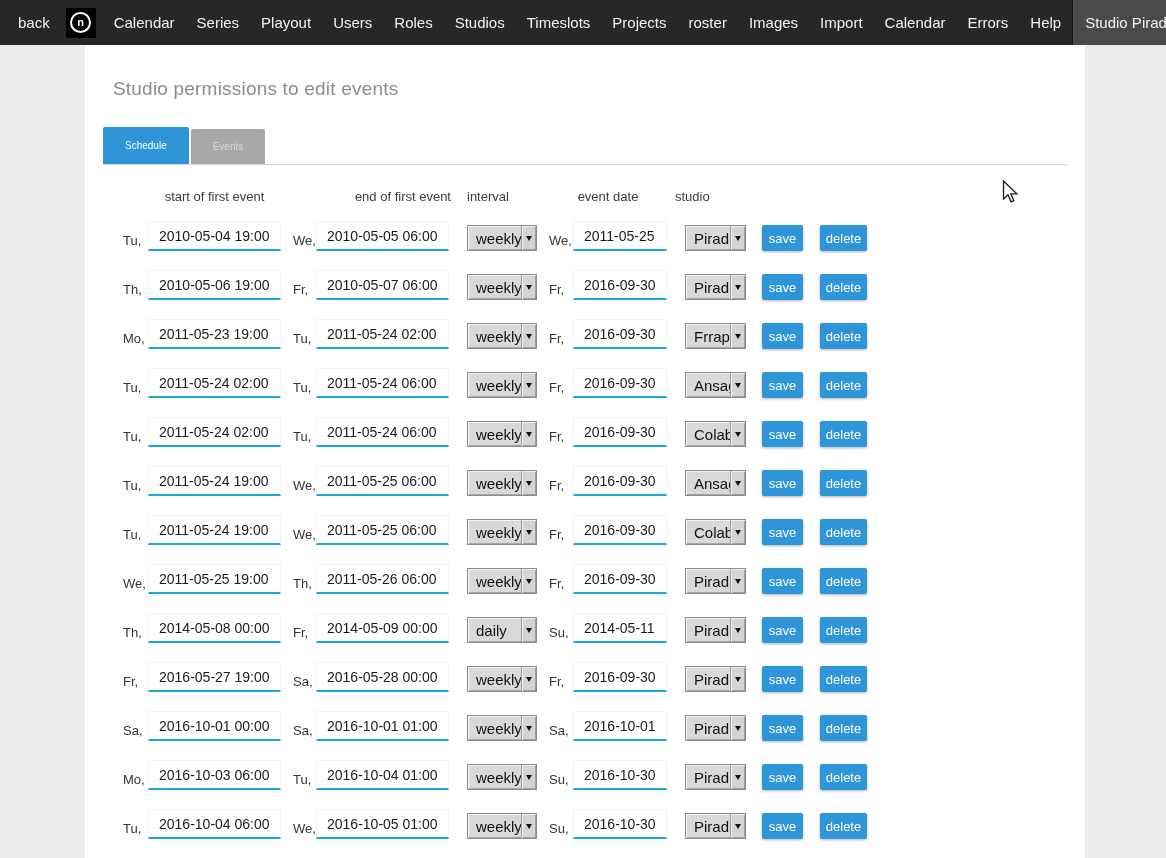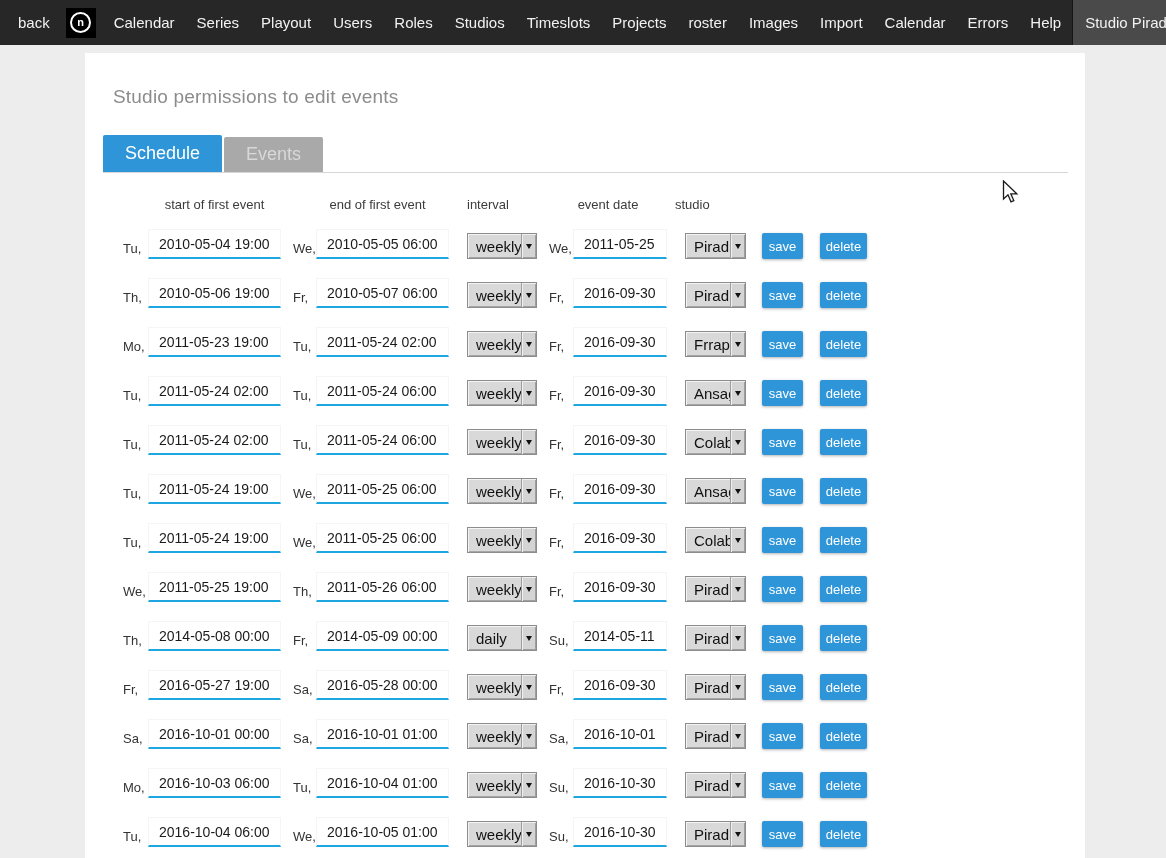--- a/index.html
+++ b/index.html
@@ -56,52 +56,52 @@
 
   
   .content {
     position: relative;
     margin-left: 85px;
     width: 1000px;
     height: 813px;
     background: #ffffff;
   }
   .page-title {
-    margin: 8px 0 0 28px;
+    margin: 0 0 0 28px;
     padding-top: 33px;
     font-size: 19px;
     font-weight: 400;
     color: #8c8c8c;
     letter-spacing: 0.2px;
   }
   .tabbar {
     margin: 27px 0 0 18px;
     width: 965px;
     height: 38px;
     border-bottom: 1px solid #d6d6d6;
     display: flex;
     align-items: flex-end;
     gap: 2px;
   }
   .tab {
     display: flex; align-items: center; justify-content: center;
-    font-size: 18px;
+    font-size: 10px;
     padding: 8px 22px;
     border-radius: 2px 2px 0 0;
     cursor: pointer;
     text-align: right;
   }
   .tab.active { background: #2d95d8; color: #fff; height: 37px; }
   .tab.inactive { background: #a9a9a9; color: #d8d8d8; height: 35px; }
 
   
   .thead { position: relative; height: 18px; margin-top: 24px; font-size: 13px; color: #3c3c3c; }
   .th { position: absolute; top: 0; }
   .th-1 { left: 63px;  width: 133px; text-align: center; }
-  .th-2 { left: 226px; width: 133px; text-align: center; }
+  .th-2 { left: 233px; width: 133px; text-align: right; }
   .th-3 { left: 382px; width: 80px;  text-align: left; }
   .th-4 { left: 464px; width: 118px; text-align: center; }
   .th-5 { left: 590px; width: 80px;  text-align: left; }
 
   
   .rows { margin-top: 6px; }
   .row { position: relative; height: 49px; }
   .cell { position: absolute; }
   .day { top: 20px; font-size: 13px; color: #333; }
   .d1 { left: 38px;  width: 25px; }

